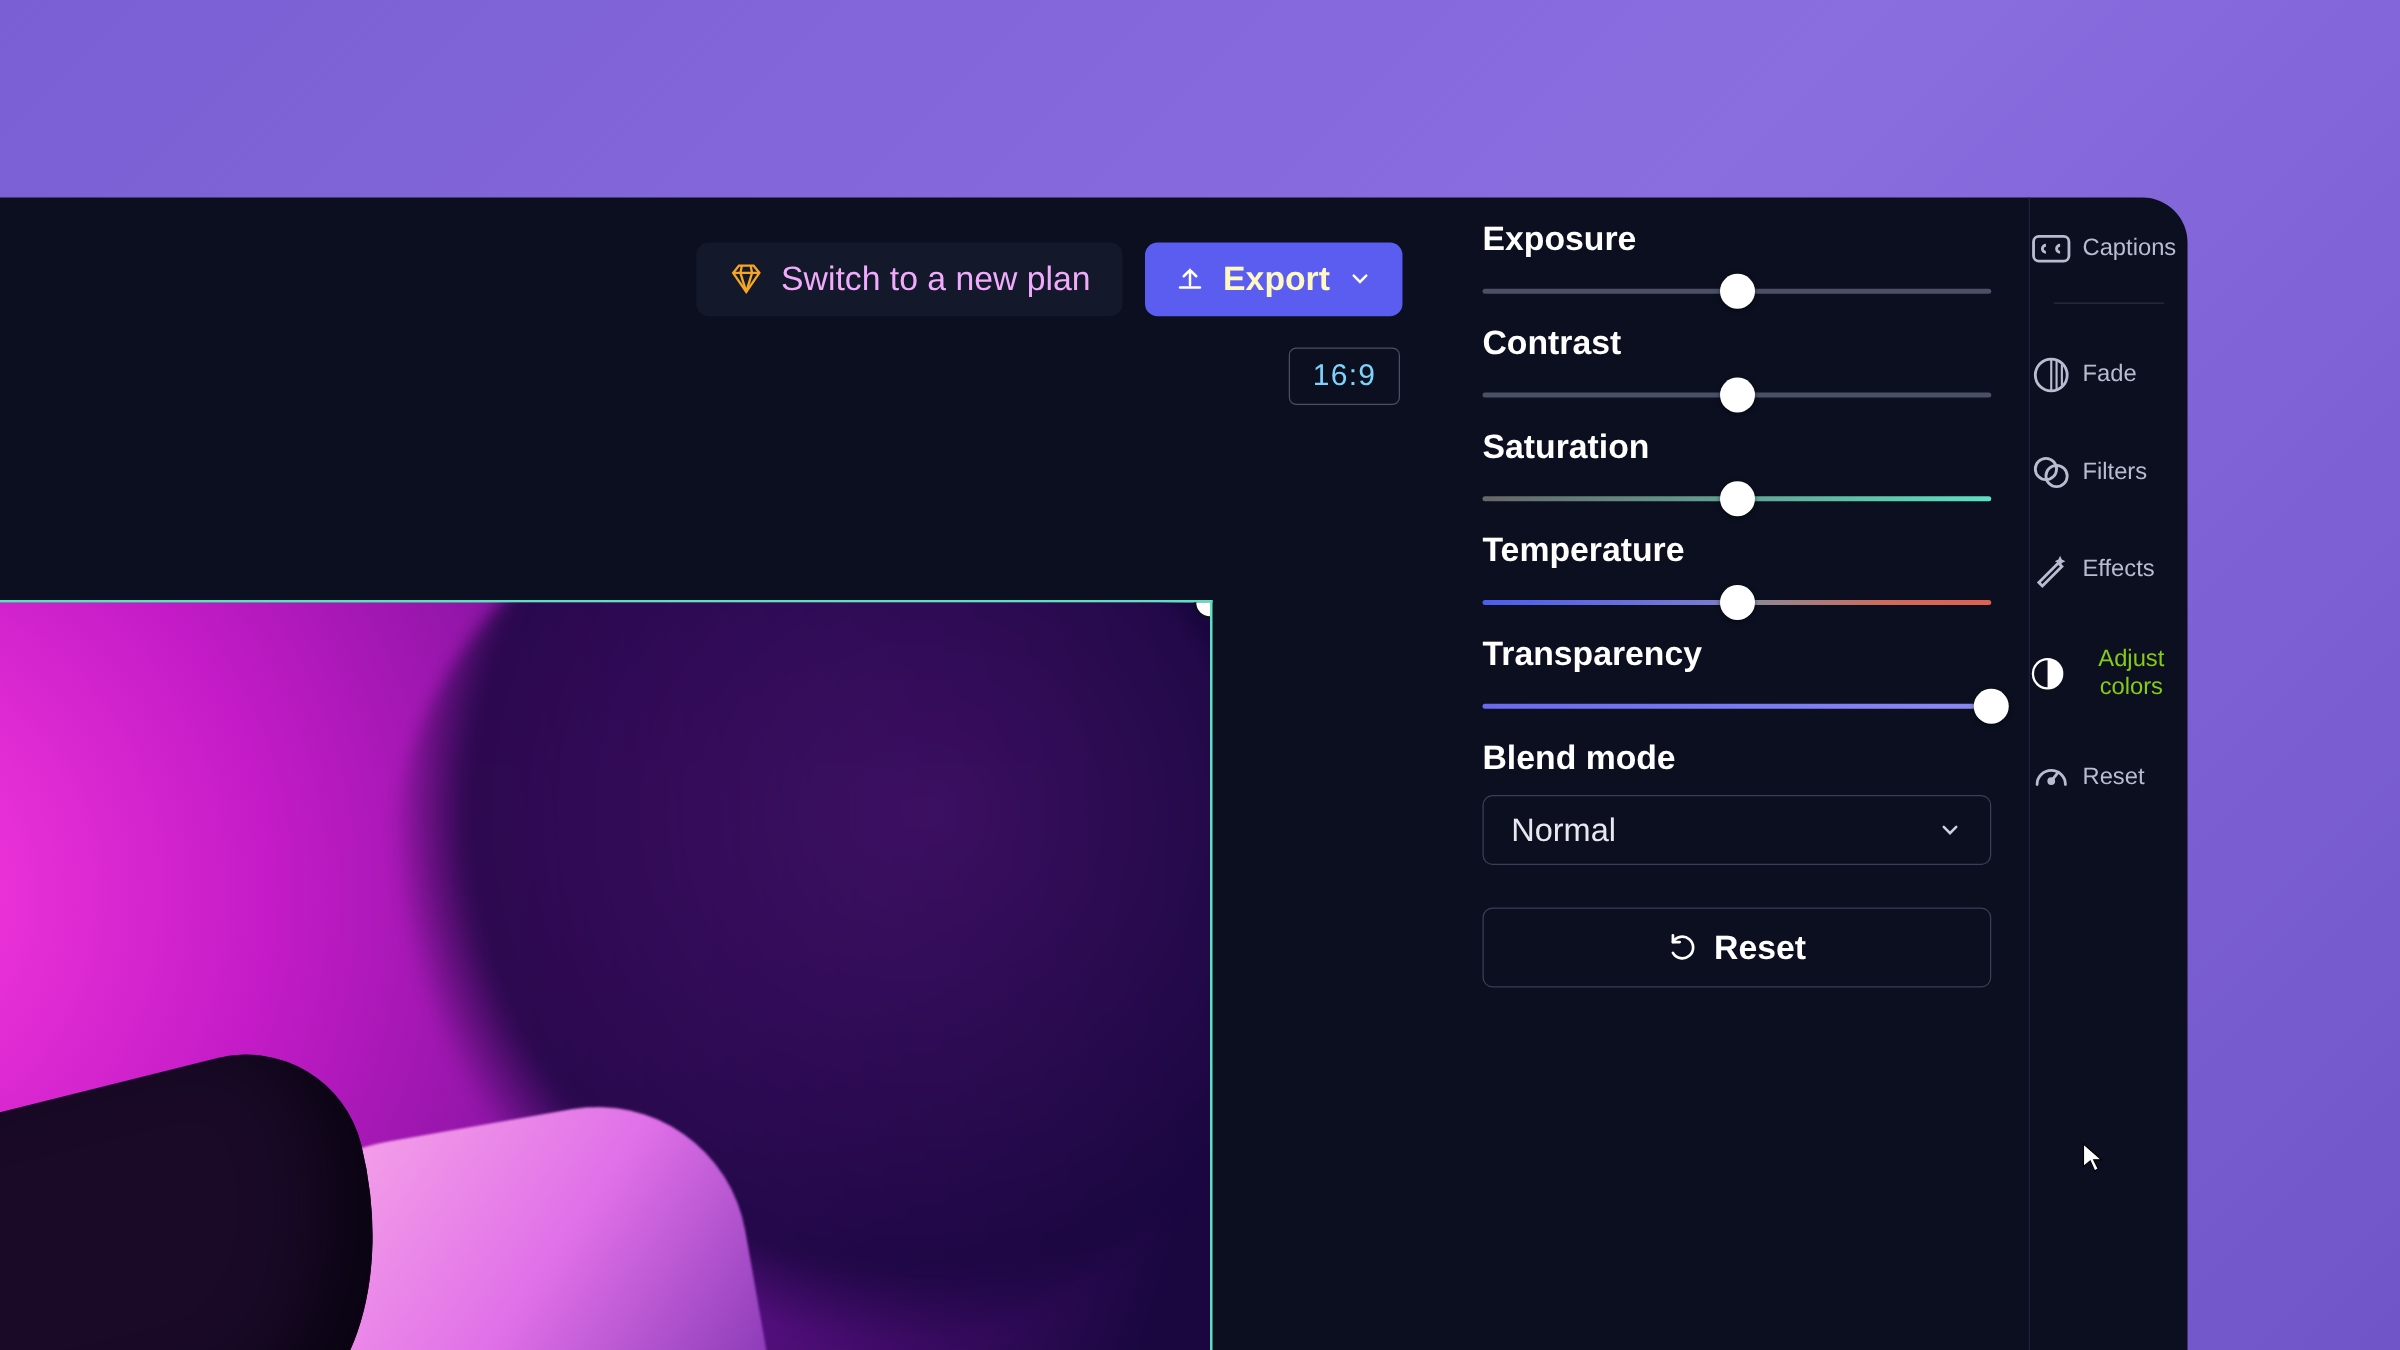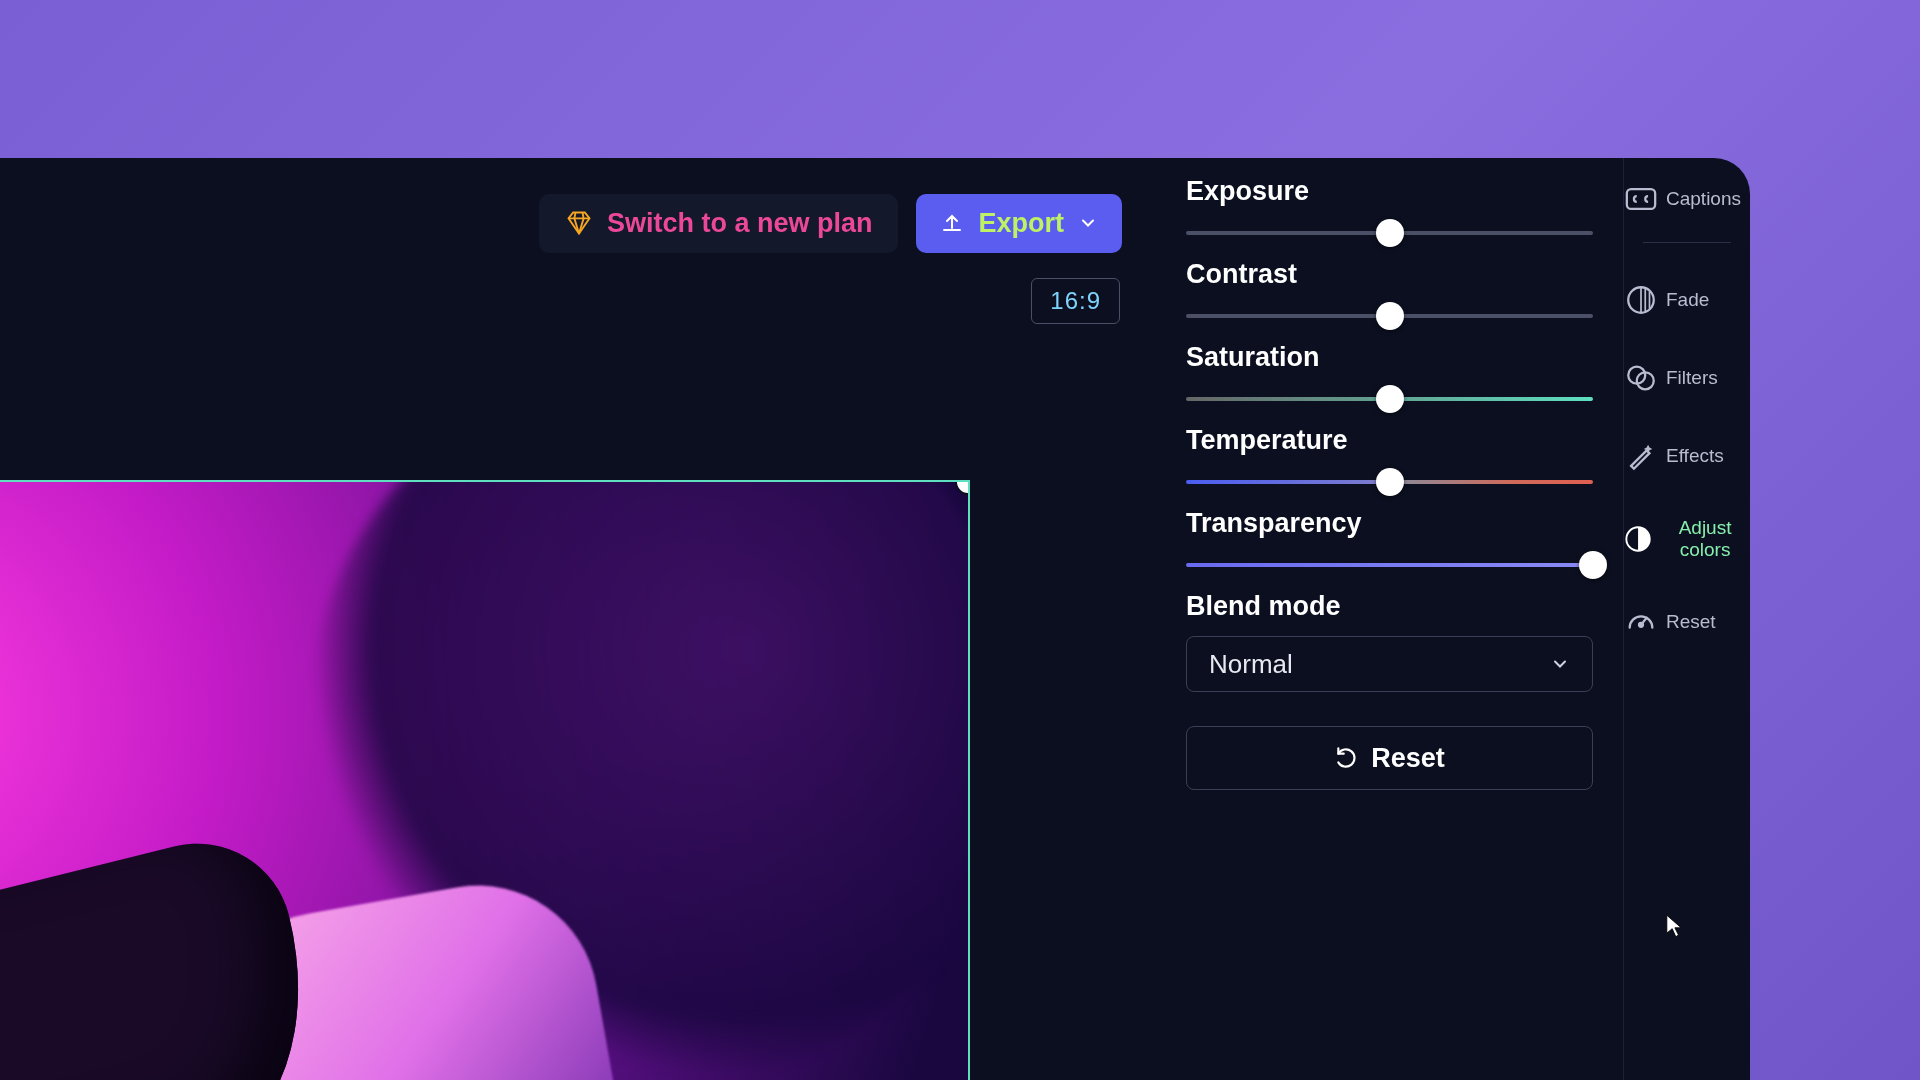--- a/index.html
+++ b/index.html
@@ -13,27 +13,27 @@
     position: absolute; left: -550px; top: 158px;
     width: 2300px; height: 1100px;
     background: #0b0f1f; border-radius: 36px;
     display: flex; color: #fff;
   }
   .main-col { flex: 1; padding: 20px 34px 0 0; position: relative; }
   .topbar { display: flex; justify-content: flex-end; align-items: center; gap: 18px; height: 90px; }
   .switch-plan {
     display: flex; align-items: center; gap: 14px;
     background: #14182b; border-radius: 10px; padding: 14px 26px;
-    font-size: 27px; font-weight: 700; color: #ec4899; cursor: pointer;
+    font-size: 27px; font-weight: 400; color: #f0abfc; cursor: pointer;
   }
   .diamond-icon { width: 28px; height: 28px; }
   .export-btn {
     display: flex; align-items: center; gap: 14px;
     background: #5b5cf0; border-radius: 10px; padding: 14px 24px;
-    font-size: 27px; font-weight: 600; color: #bef264; cursor: pointer;
+    font-size: 27px; font-weight: 600; color: #fef9c3; cursor: pointer;
   }
   .chev { width: 20px; height: 20px; }
   .up-icon { width: 24px; height: 24px; }
   .ratio-row { display:flex; justify-content:flex-end; margin-top: 10px; padding-right: 2px; }
   .ratio-chip {
     border: 1.5px solid #4a4f66; color: #7dd3fc; font-size: 24px;
     padding: 8px 18px; border-radius: 6px; letter-spacing: 1px;
   }
   
   .preview-wrap { position: absolute; left: 0; top: 322px; width: 1510px; height: 780px; }
@@ -111,21 +111,21 @@
   
   .rail {
     width: 126px; padding: 20px 0;
     display:flex; flex-direction:column; align-items:center; gap: 36px;
   }
   .rail-item {
     display:flex; align-items:center; gap:8px;
     color:#b9bcd0; font-size:19px; cursor:pointer; text-align:center; line-height:1.15;
     width: 100%; padding: 4px 0;
   }
-  .rail-item.sel { color:#86efac; }
+  .rail-item.sel { color:#84cc16; }
   .rail-ic { width:34px; height:34px; }
   .rail-divider { width:70%; height:1px; background:#2a2f48; margin-top:-14px; }
 
   .cursor {
     position:absolute; width:18px; height:26px; pointer-events:none;
   }
 </style>
 </head>
 <body>
 

